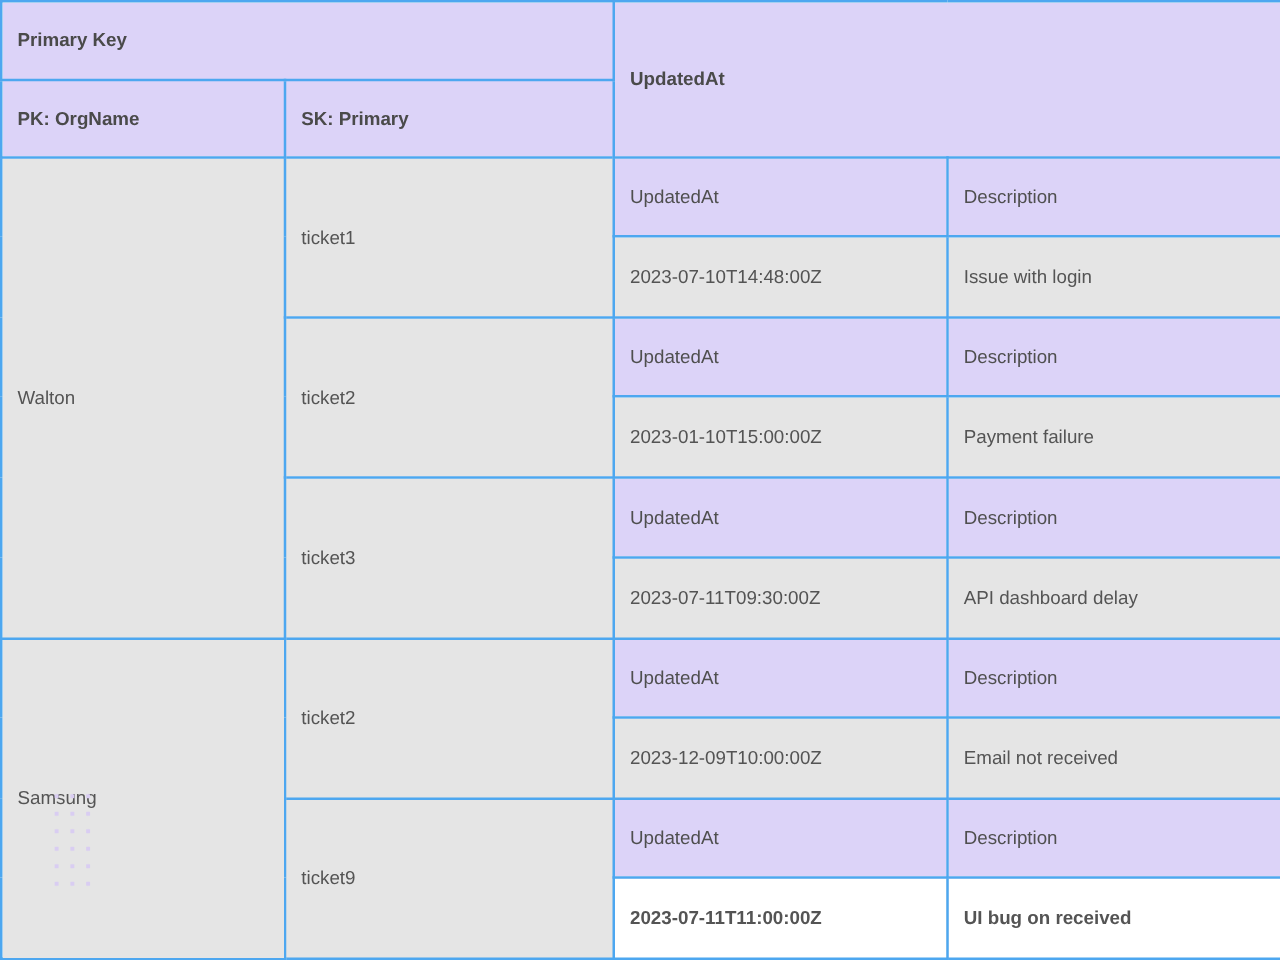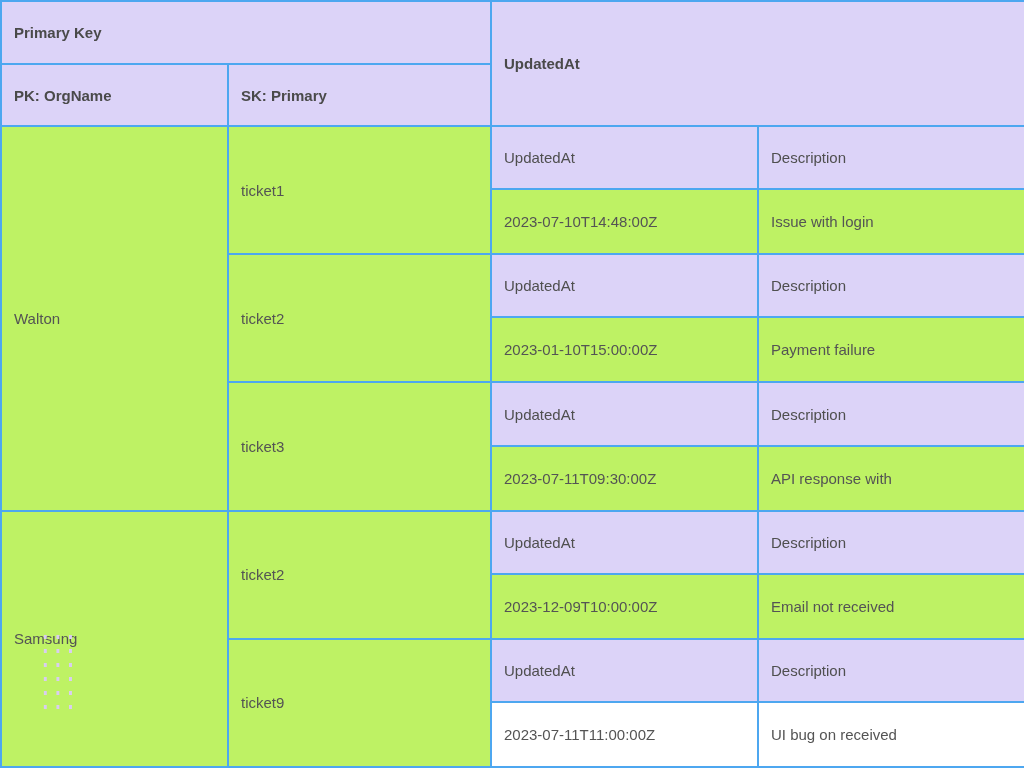--- a/index.html
+++ b/index.html
@@ -17,22 +17,22 @@
   td {
     border: 2px solid #4da7f0;
     text-align: left;
     vertical-align: middle;
     font-size: 15px;
     padding: 12px;
     overflow: hidden;
   }
   .hdr  { background: #dcd3f8; font-weight: bold; color: #4a4a4a; }
   .ahdr { background: #dcd3f8; font-weight: normal; color: #4f4f4f; }
-  .cell { background: #bef264; color: #545454; }
-  .white { background: #ffffff; }
+  .cell { background: #e5e5e5; color: #545454; }
+  .white { background: #ffffff; font-weight: bold; }
 
   tr.rh1 { height: 63px; }
   tr.rh2 { height: 62px; }
   tr.ah  { height: 63px; }
   tr.av  { height: 65px; }
 
   td.org-rel { position: relative; }
   .dot-grid {
     position: absolute;
     left: 37px;
@@ -127,21 +127,21 @@
       </td>
       <td class="ahdr">
         <span>Description</span>
       </td>
     </tr>
     <tr class="av">
       <td class="cell">
         <span>2023-07-11T09:30:00Z</span>
       </td>
       <td class="cell">
-        <span>API response with</span>
+        <span>API dashboard delay</span>
       </td>
     </tr>
 
     <tr class="ah">
       <td rowspan="4" class="cell org-rel">
         <div class="dot-grid"></div>
         <span>Samsung</span>
       </td>
       <td rowspan="2" class="cell">
         <span>ticket2</span>

